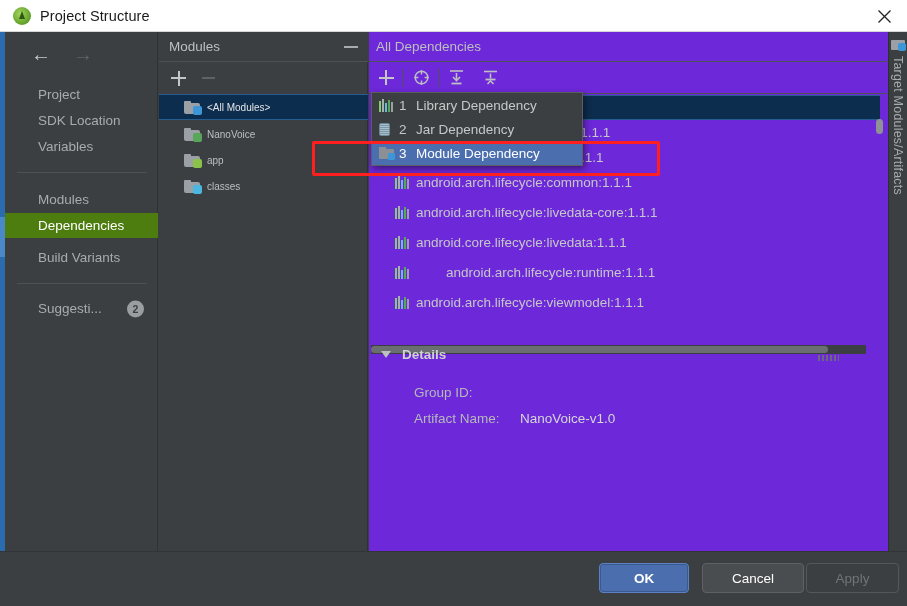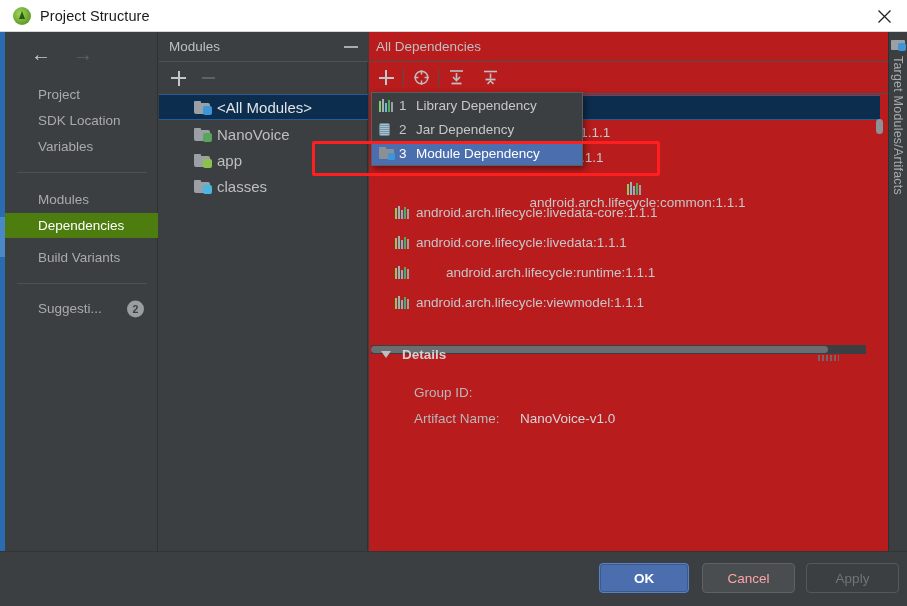--- a/index.html
+++ b/index.html
@@ -140,22 +140,22 @@
   .tb-plus::before { left: 0; top: 6.5px; width: 15px; height: 2px; }
   .tb-plus::after  { left: 6.5px; top: 0; width: 2px; height: 15px; }
   .tb-minus {
     width: 13px; height: 2px; background: #5e6264;
   }
 
   .module-row {
     position: absolute; left: 0;
     width: 209px; height: 26px;
     display: flex; align-items: center;
-    padding-left: 35px;
-    font-size: 15px; color: #bdbfc1;
+    padding-left: 25px;
+    font-size: 10px; color: #bdbfc1;
     white-space: nowrap;
   }
   .module-row.selected {
     background: #0d2d4e;
     border-top: 1px solid #2a5d8f;
     border-bottom: 1px solid #2a5d8f;
     color: #e2e4e6;
   }
   .folder-icon {
     width: 16px; height: 13px;
@@ -177,21 +177,21 @@
   }
   .badge-grid { background: #3d96d8; }
   .badge-bars { background: #57a65a; }
   .badge-dot  { background: #8bc34a; border-radius: 50%; }
   .badge-cls  { background: #49b7e0; border-radius: 1px; }
 
   
   .deps-panel {
     position: absolute; left: 369px; top: 32px;
     width: 519px; height: 519px;
-    background: #b91c1c;
+    background: #6d28d9;
   }
   .deps-header {
     position: absolute; left: 0; top: 0;
     width: 519px; height: 30px;
     display: flex; align-items: center;
     padding-left: 7px;
     font-size: 13.5px; color: #bdbfc1;
     border-bottom: 1px solid #4e5153;
   }
   .deps-toolbar {
@@ -330,22 +330,22 @@
     font-size: 13.5px;
   }
   .btn-ok {
     left: 599px; width: 90px;
     background: #4b6eaf; color: #ffffff;
     border: 1px solid #5c80c2;
     font-weight: bold;
     box-shadow: 0 0 0 1px #39598f inset;
   }
   .btn-cancel {
-    left: 702px; width: 93px;
-    background: #4a4d4f; color: #fca5a5;
+    left: 702px; width: 102px;
+    background: #4a4d4f; color: #ffffff;
     border: 1px solid #5e6264;
   }
   .btn-apply {
     left: 806px; width: 93px;
     background: #3c3f41; color: #707476;
     border: 1px solid #55585a;
   }
 
   
   .popup {
@@ -559,21 +559,21 @@
       <div class="dep-row" style="top:50px;">
         <span class="lib-icon">
             <i></i>
             <i></i>
             <i></i>
             <i></i>
             <i></i>
           </span>
         <span>android.arch.core:runtime:1.1.1</span>
       </div>
-      <div class="dep-row" style="top:87px;flex-direction:column;">
+      <div class="dep-row" style="top:75px;">
         <span class="lib-icon">
             <i></i>
             <i></i>
             <i></i>
             <i></i>
             <i></i>
           </span>
         <span>android.arch.lifecycle:common:1.1.1</span>
       </div>
       <div class="dep-row" style="top:105px;">

